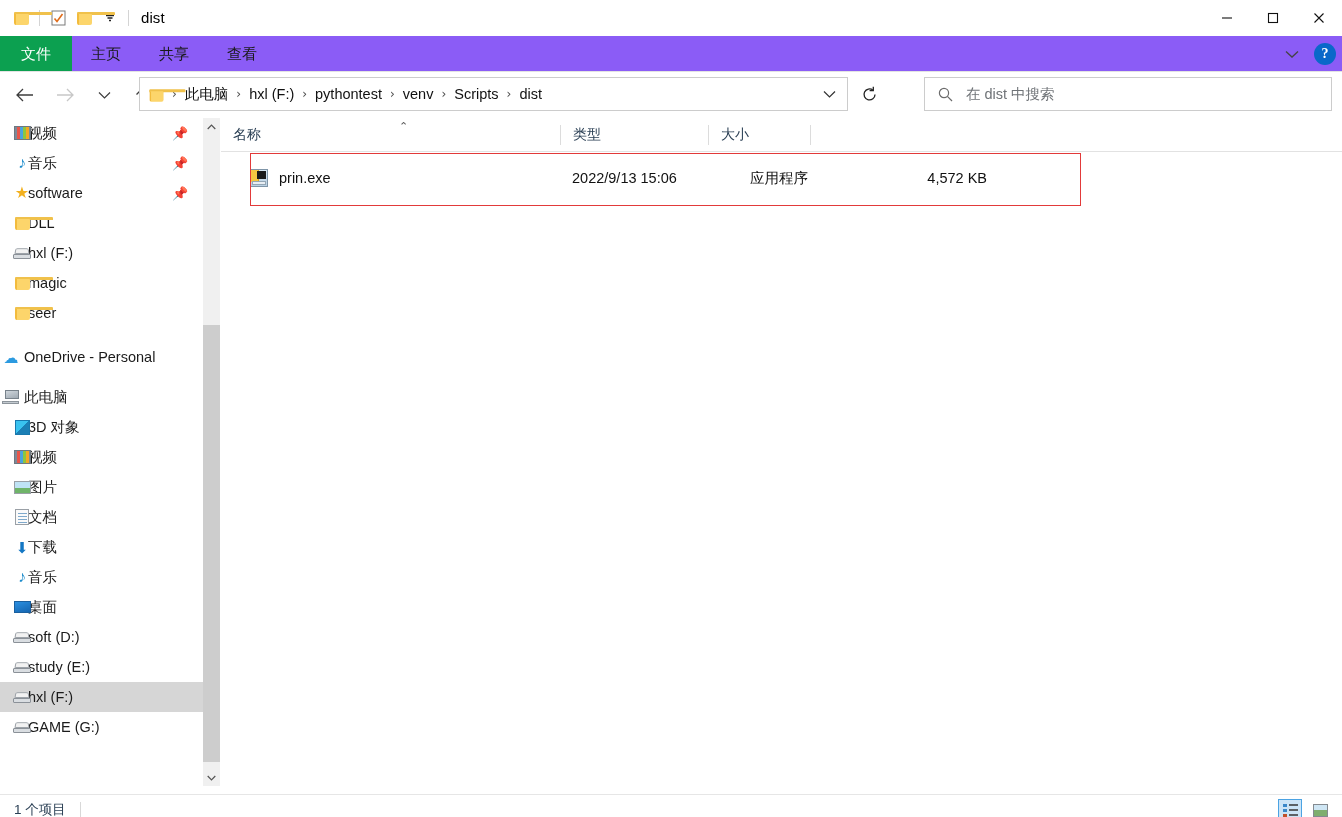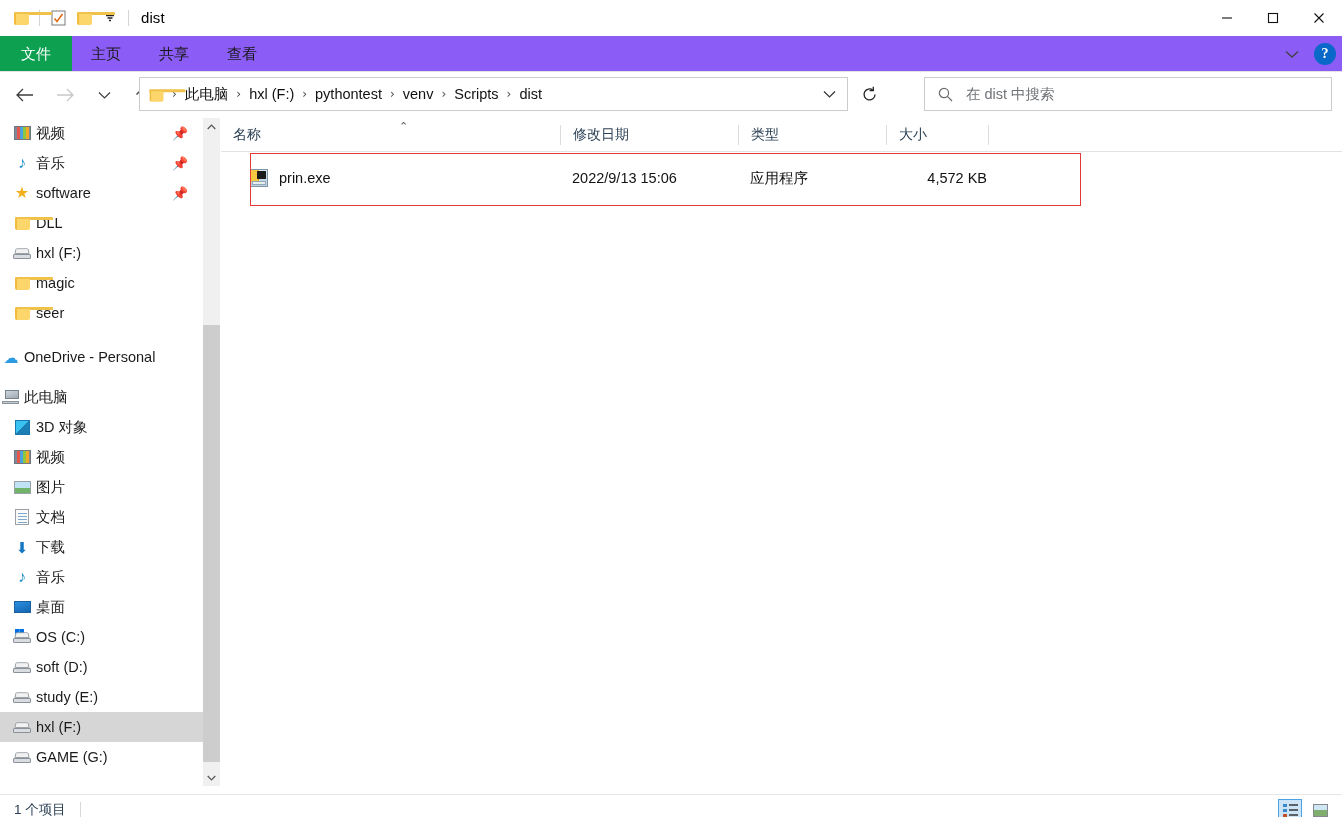--- a/index.html
+++ b/index.html
@@ -151,21 +151,21 @@
   .sidebar {
     position: absolute; left: 0; top: 118px; width: 203px; height: 668px;
     background: #ffffff; overflow: hidden;
   }
   .nav-item {
     position: relative; height: 30px;
     display: flex; align-items: center;
     padding-left: 36px; font-size: 14.5px; color: #1b1b1b;
     white-space: nowrap;
   }
-  .nav-item.lvl2 { padding-left: 36px; }
+  .nav-item.lvl2 { padding-left: 28px; }
   .nav-item.lvl1 { padding-left: 24px; }
   .nav-item.selected { background: #d6d6d6; }
   .nav-item .ico {
     position: absolute; left: 13px; top: 50%; transform: translateY(-50%);
     width: 18px; height: 18px;
     display: flex; align-items: center; justify-content: center;
   }
   .nav-item.lvl1 .ico { left: 2px; }
   .nav-item .pin {
     position: absolute; right: 14px; top: 50%; transform: translateY(-50%);
@@ -545,30 +545,20 @@
       <span>音乐</span>
     </div>
     <div class="nav-item lvl2">
       <span class="ico">
           <span class="ic-desktop"></span>
         </span>
       <span>桌面</span>
     </div>
     <div class="nav-item lvl2">
       <span class="ico">
-        <span class="ic-drive ic-osdrive">
-            <span class="flag"></span>
-            <span class="top"></span>
-            <span class="base"></span>
-          </span>
-      </span>
-      <span>OS (C:)</span>
-    </div>
-    <div class="nav-item lvl2">
-      <span class="ico">
         <span class="ic-drive">
             <span class="top"></span>
             <span class="base"></span>
           </span>
       </span>
       <span>soft (D:)</span>
     </div>
     <div class="nav-item lvl2">
       <span class="ico">
         <span class="ic-drive">
@@ -610,24 +600,20 @@
           <path d="M0.7 1 L4.5 5 L8.3 1" stroke="#555" stroke-width="1.2" fill="none"></path>
         </svg>
     </div>
   </div>
 
   <div class="content">
     <div class="col-headers">
       <div class="col" style="width:340px">
         <span>名称</span>
         <span class="sort-arrow">⌃</span>
-        <span class="divider"></span>
-      </div>
-      <div class="col" style="width:178px">
-        <span>修改日期</span>
         <span class="divider"></span>
       </div>
       <div class="col" style="width:148px">
         <span>类型</span>
         <span class="divider"></span>
       </div>
       <div class="col" style="width:102px">
         <span>大小</span>
         <span class="divider"></span>
       </div>

